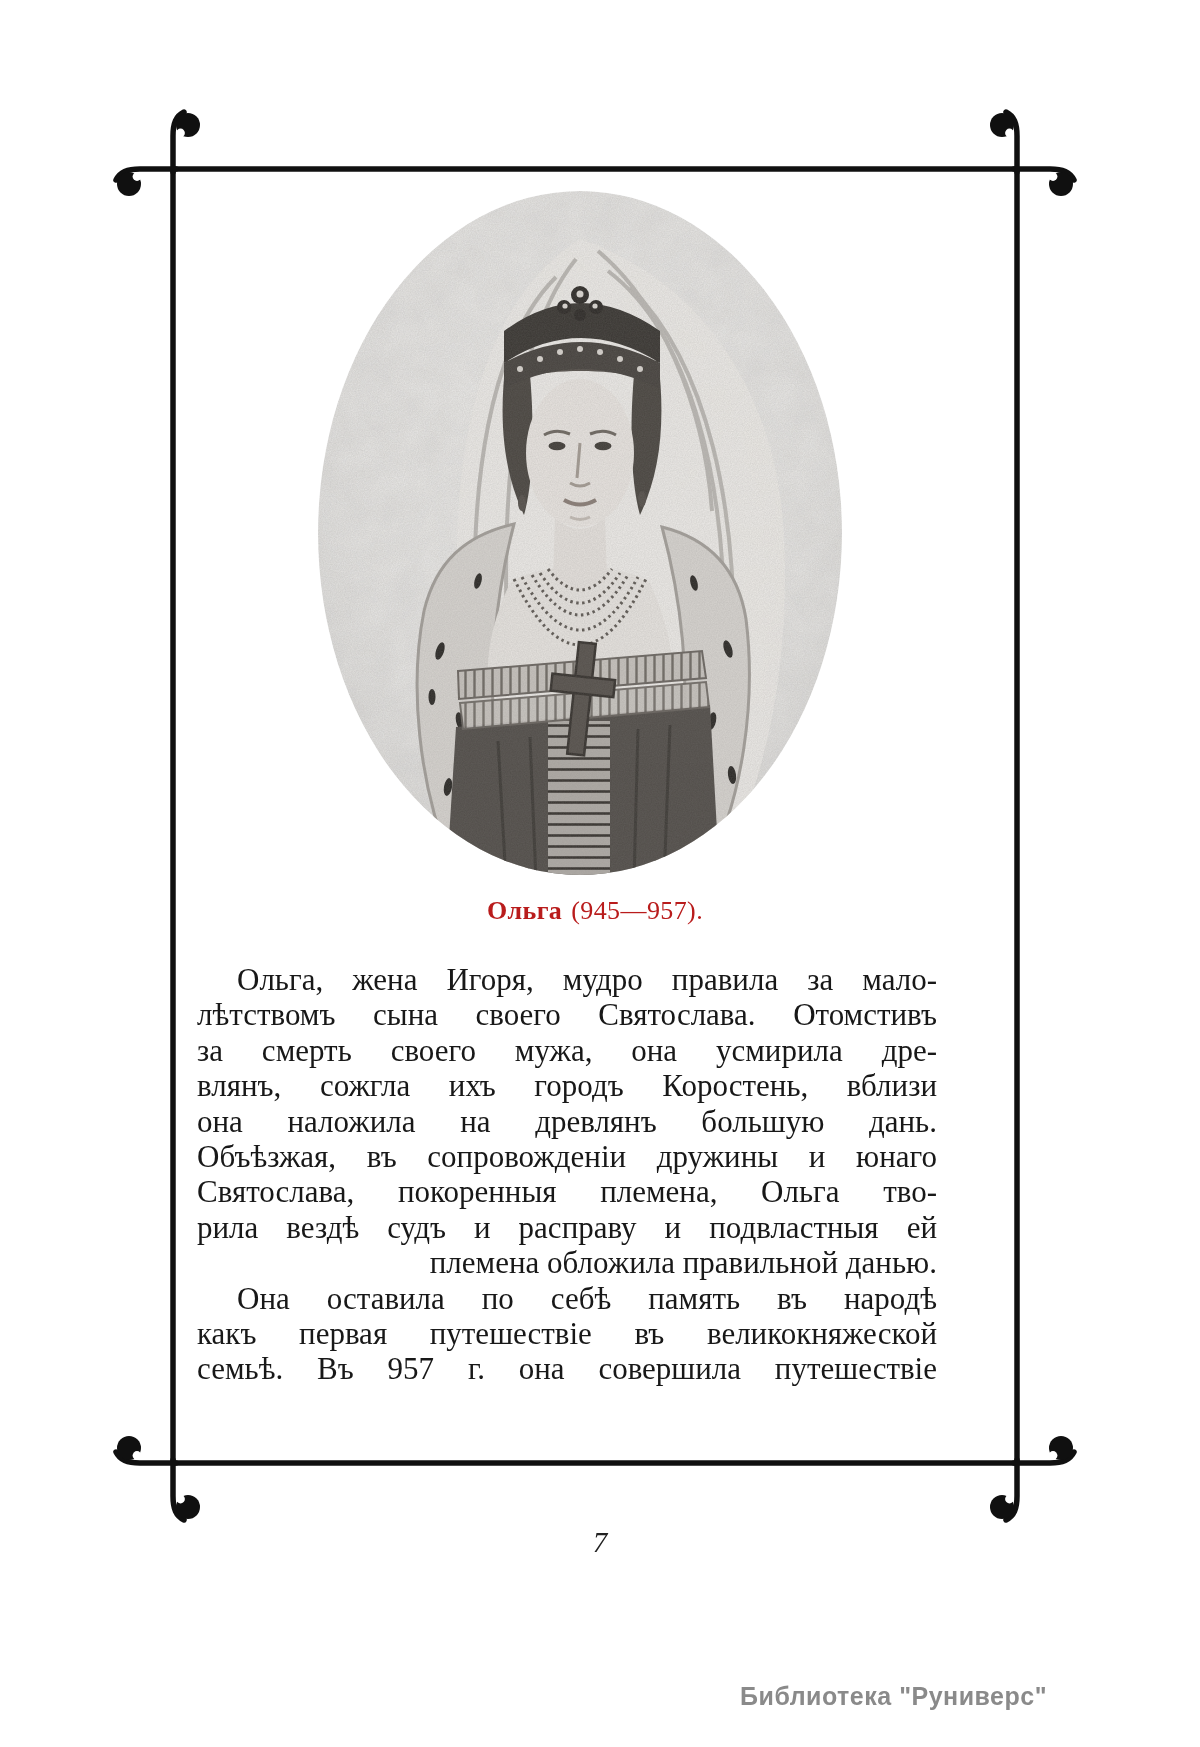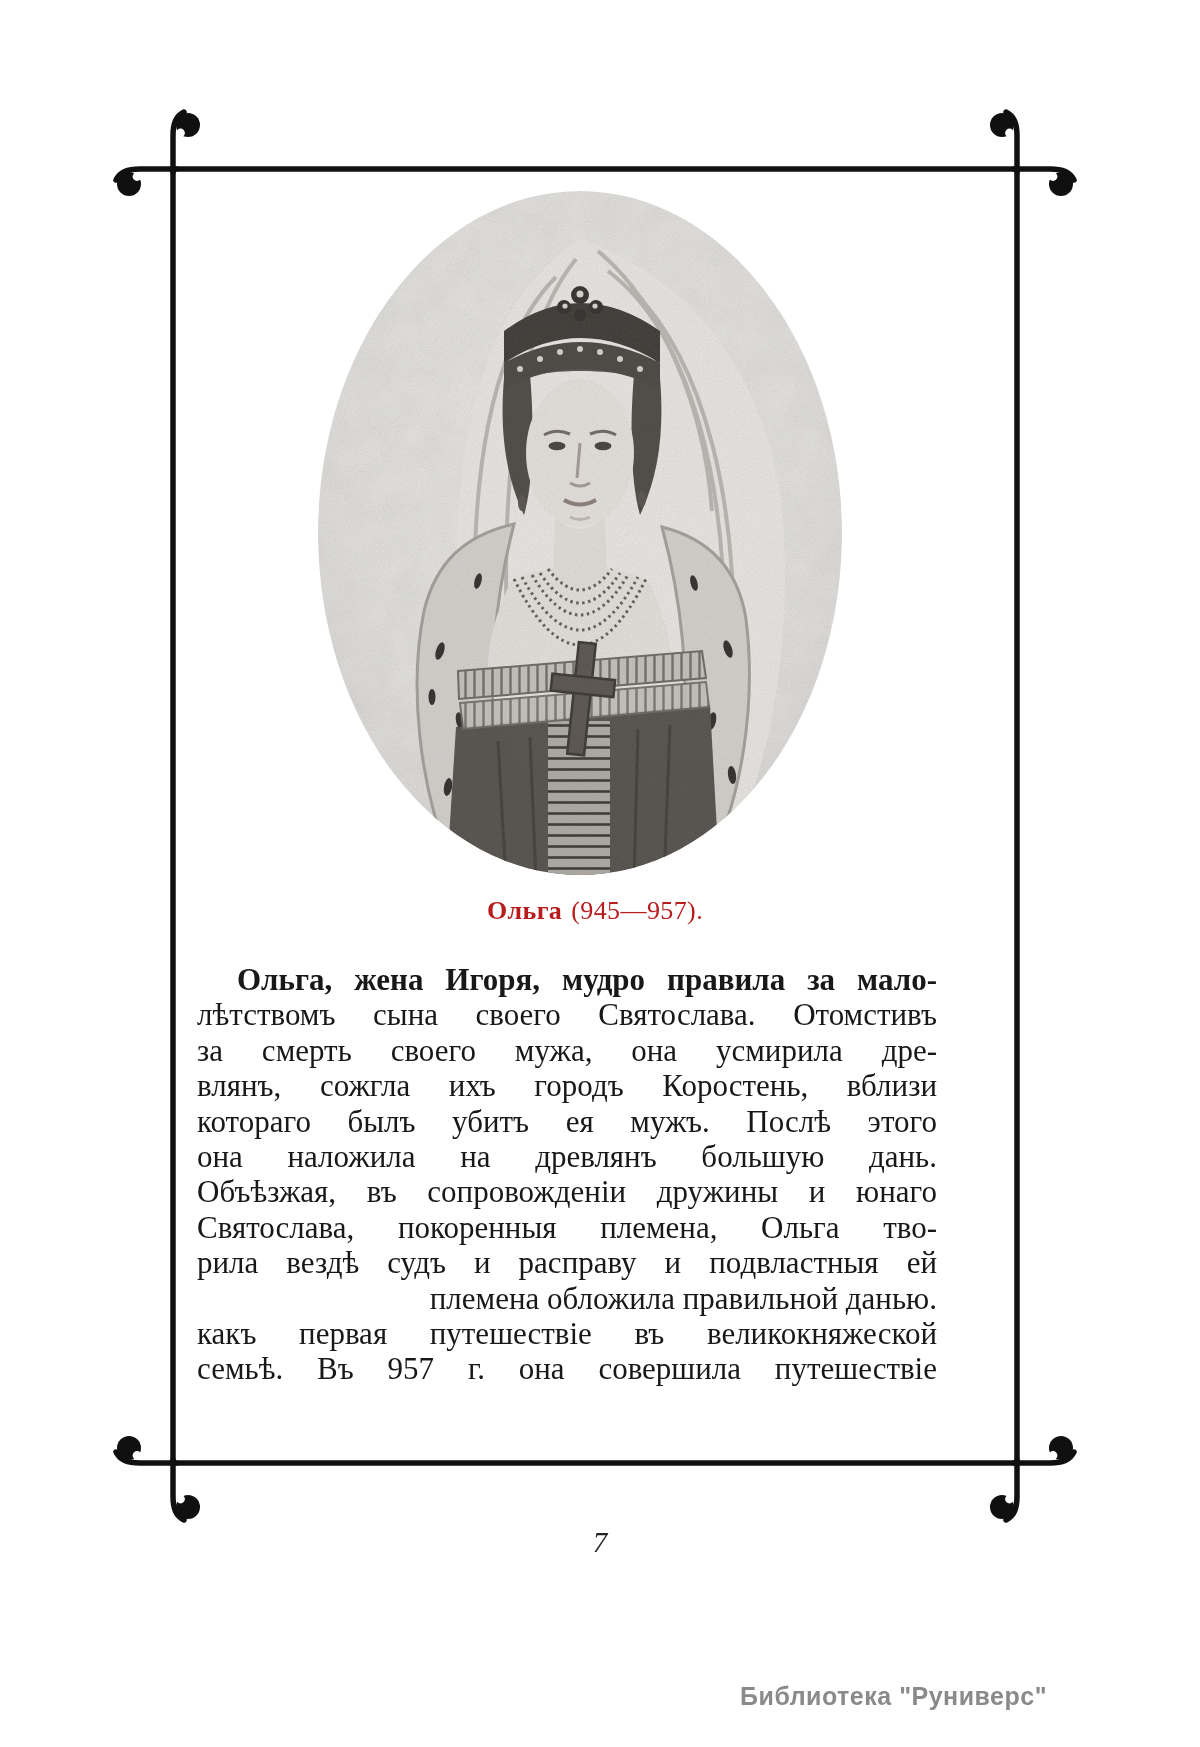--- a/index.html
+++ b/index.html
@@ -18,21 +18,21 @@
   .cap-name{font-weight:bold;}
   .cap-dates{margin-left:9px;}
   .body-text{
     position:absolute;left:197px;top:962px;width:740px;
     font-size:31px;line-height:35.4px;color:#181818;
   }
   .line{
     height:35.4px;overflow:visible;white-space:normal;
     text-align:justify;text-align-last:justify;
   }
-  .line.indent{text-indent:40px;font-weight:bold;}
+  .line.indent{text-indent:40px;}
   .line.para-end{text-align:right;text-align-last:auto;}
   .page-number{
     position:absolute;left:0;top:1526px;width:1200px;text-align:center;
     font-size:29px;color:#222;font-style:italic;
   }
   .watermark{
     position:absolute;right:153px;top:1682px;
     font-family:"Liberation Sans","DejaVu Sans",sans-serif;
     font-weight:700;font-size:25px;color:#8a8a8a;letter-spacing:.5px;
   }
@@ -201,26 +201,26 @@
 
   <div class="caption">
     <span class="cap-name">Ольга</span><span class="cap-dates">(945—957).</span>
   </div>
 
   <div class="body-text">
     <div class="line indent">Ольга, жена Игоря, мудро правила за мало-</div>
     <div class="line">лѣтствомъ сына своего Святослава. Отомстивъ</div>
     <div class="line">за смерть своего мужа, она усмирила дре-</div>
     <div class="line">влянъ, сожгла ихъ городъ Коростень, вблизи</div>
-    <div class="line">котораго былъ убитъ ея мужъ. Послѣ этого</div>
     <div class="line">она наложила на древлянъ большую дань.</div>
     <div class="line">Объѣзжая, въ сопровожденіи дружины и юнаго</div>
     <div class="line">Святослава, покоренныя племена, Ольга тво-</div>
     <div class="line">рила вездѣ судъ и расправу и подвластныя ей</div>
     <div class="line para-end">племена обложила правильной данью.</div>
+    <div class="line indent">Она оставила по себѣ память въ народѣ</div>
     <div class="line">какъ первая путешествіе въ великокняжеской</div>
     <div class="line">семьѣ. Въ 957 г. она совершила путешествіе</div>
   </div>
 
   <div class="page-number">7</div>
 
   <div class="watermark">Библиотека "Руниверс"</div>
 
 </div>
 

